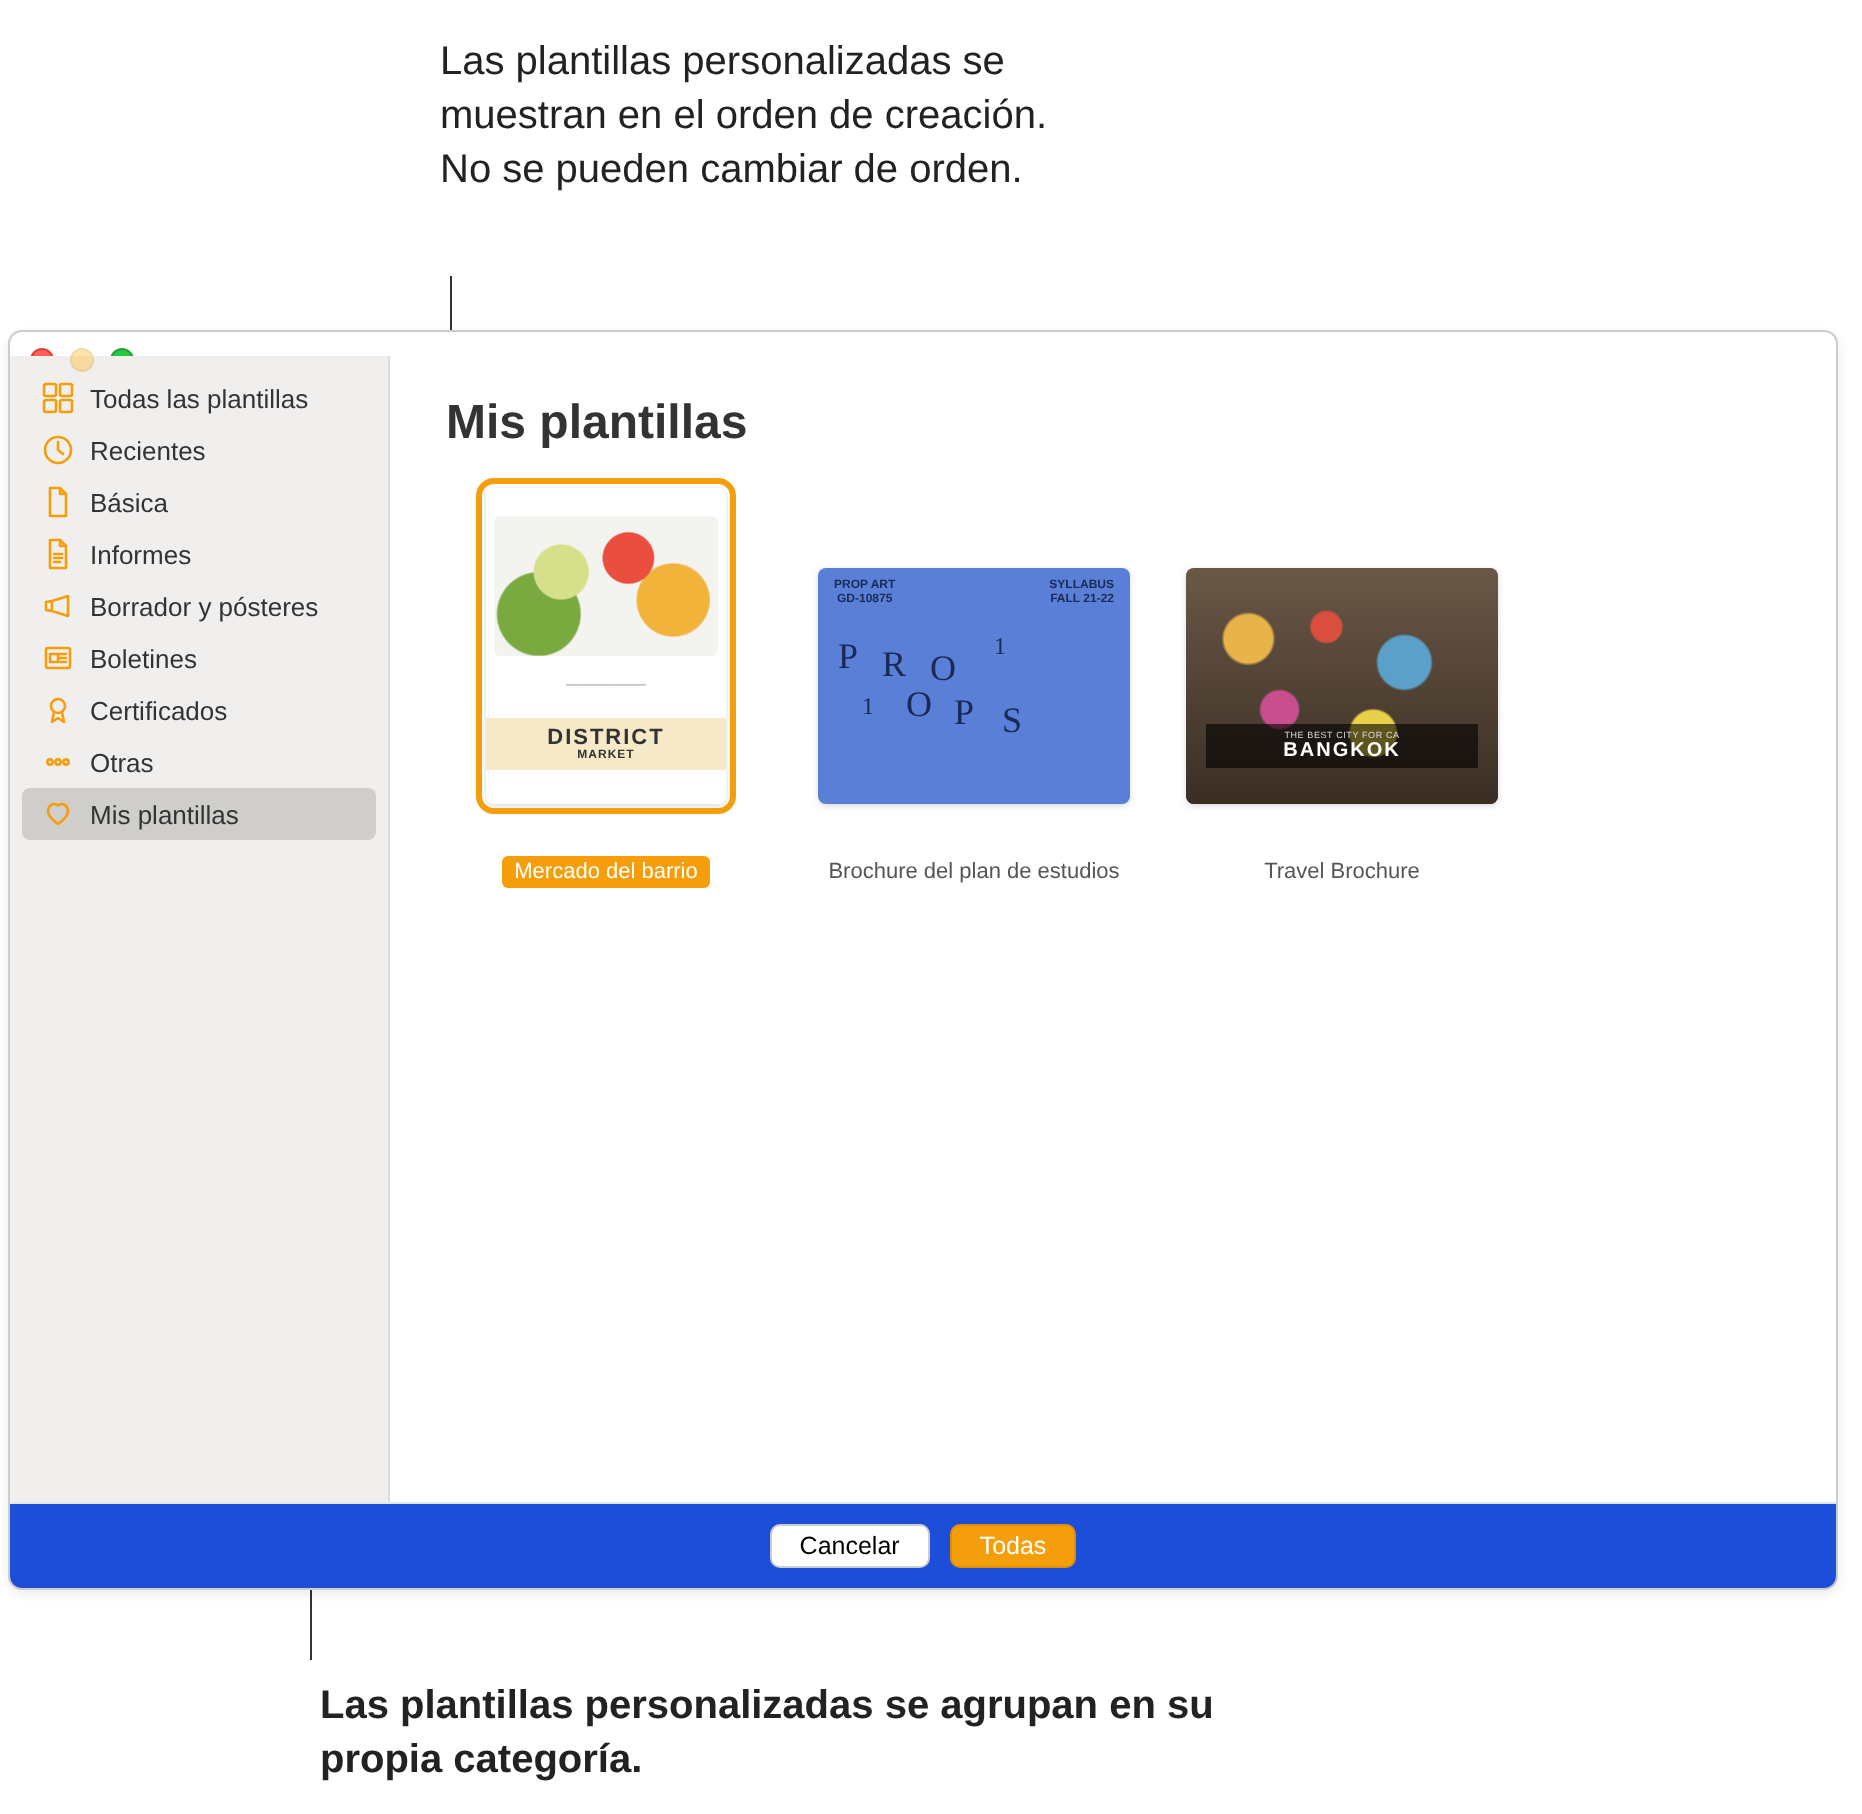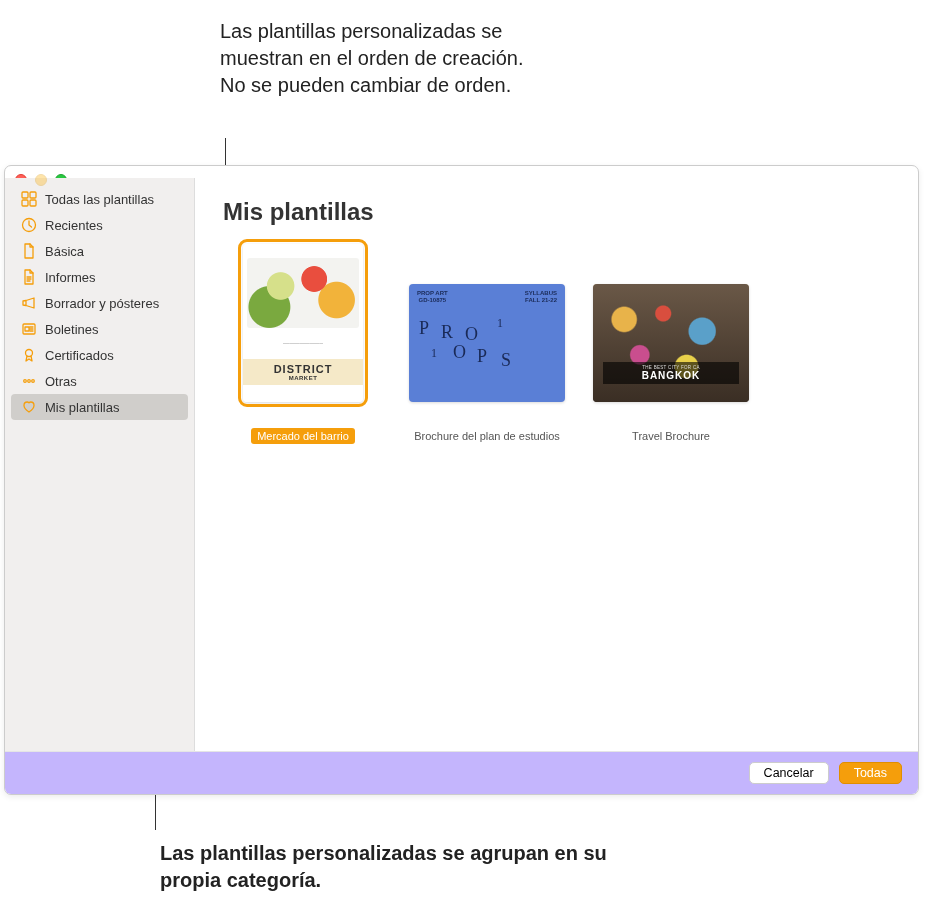--- a/index.html
+++ b/index.html
@@ -114,23 +114,23 @@
         radial-gradient(circle at 60% 70%, #e8d04a 9%, transparent 10%),
         linear-gradient(180deg,#6a5847,#3a2e24);}
     .thumb3 .bk-band { position:absolute; left:10px; right:10px; bottom:18px; background:rgba(0,0,0,0.6); padding:3px 0; text-align:center;}
     .thumb3 .bk-tiny { color:#ddd; font-size:4.5px; letter-spacing:0.3px;}
     .thumb3 .bk-title { color:#fff; font-size:10px; font-weight:800; letter-spacing:1px;}
     
     .footer {
       border-top: 1px solid #e5e5e5;
       padding: 10px 16px;
       display: flex;
-      justify-content: flex-end;
+      justify-content: center;
       gap: 10px;
-      background:#c4b5fd;
+      background:#1d4ed8;
     }
     .btn {
       font-size: 12.5px;
       padding: 3px 14px;
       border-radius: 5px;
       border: 1px solid #ccc;
       background: #fff;
       cursor: pointer;
     }
     .btn.primary { background: #f59e0b; border-color:#e08e00; color: #fff; }

